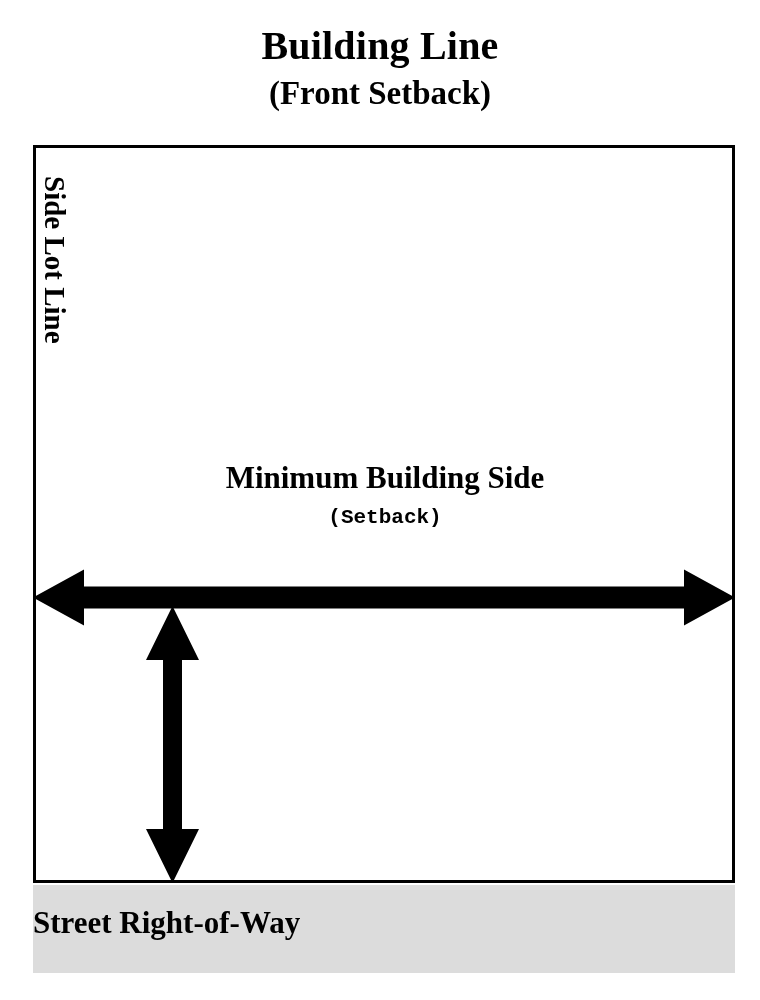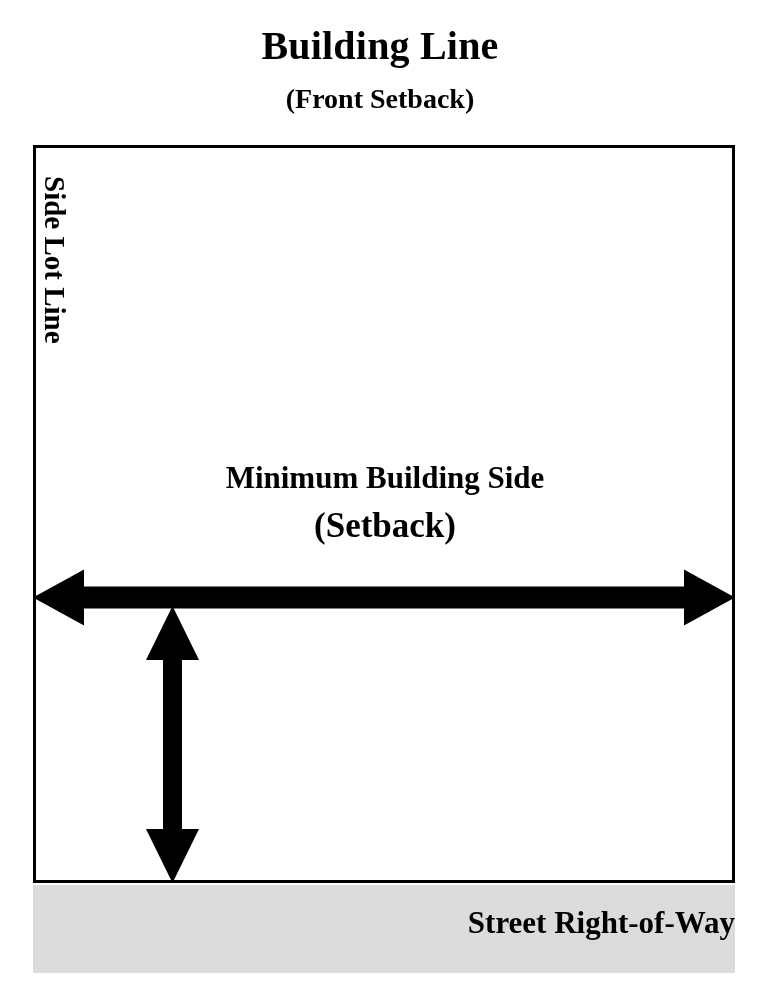--- a/index.html
+++ b/index.html
@@ -27,25 +27,25 @@
     text-align: center;
   }
   #diagram-title {
     font-size: 40px;
     font-weight: bold;
     line-height: 48px;
     color: #000000;
     letter-spacing: 0.2px;
   }
   #diagram-subtitle {
-    font-size: 28px;
+    font-size: 33px;
     font-weight: bold;
     line-height: 34px;
     color: #000000;
-    margin-top: 12px;
+    margin-top: 6px;
   }
 
   
   #lot-rect {
     position: absolute;
     left: 33px;
     top: 145px;
     width: 702px;
     height: 738px;
     box-sizing: border-box;
@@ -78,25 +78,26 @@
     text-align: center;
     color: #000000;
   }
   #setback-caption .line1 {
     font-size: 31px;
     font-weight: bold;
     line-height: 40px;
     white-space: nowrap;
   }
   #setback-caption .line2 {
-    font-size: 35px;
+    font-size: 21px;
     font-weight: bold;
     line-height: 40px;
     white-space: nowrap;
-    margin-top: 8px;
+    margin-top: 0;
+    font-family: Liberation Mono, monospace;
   }
 
   
   #h-arrow {
     position: absolute;
     left: 33px;
     top: 569px;
     width: 702px;
     height: 57px;
   }
@@ -129,21 +130,21 @@
     top: 885px;
     width: 702px;
     height: 88px;
     background: #dcdcdc;
   }
   #street-band-label {
     position: absolute;
     left: 0;
     top: 18px;
     width: 702px;
-    text-align: right;
+    text-align: left;
     font-size: 31px;
     font-weight: bold;
     line-height: 40px;
     color: #000000;
     white-space: nowrap;
   }
 </style>
 </head>
 <body>
 

